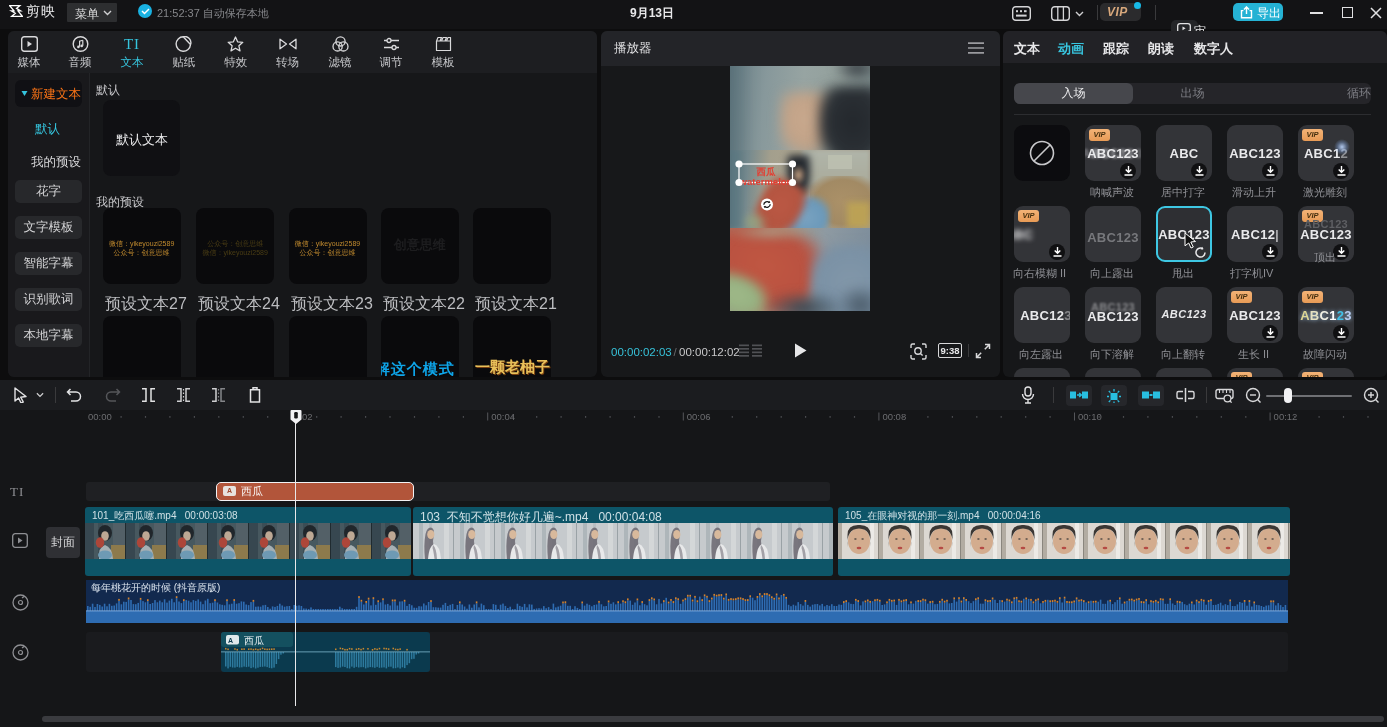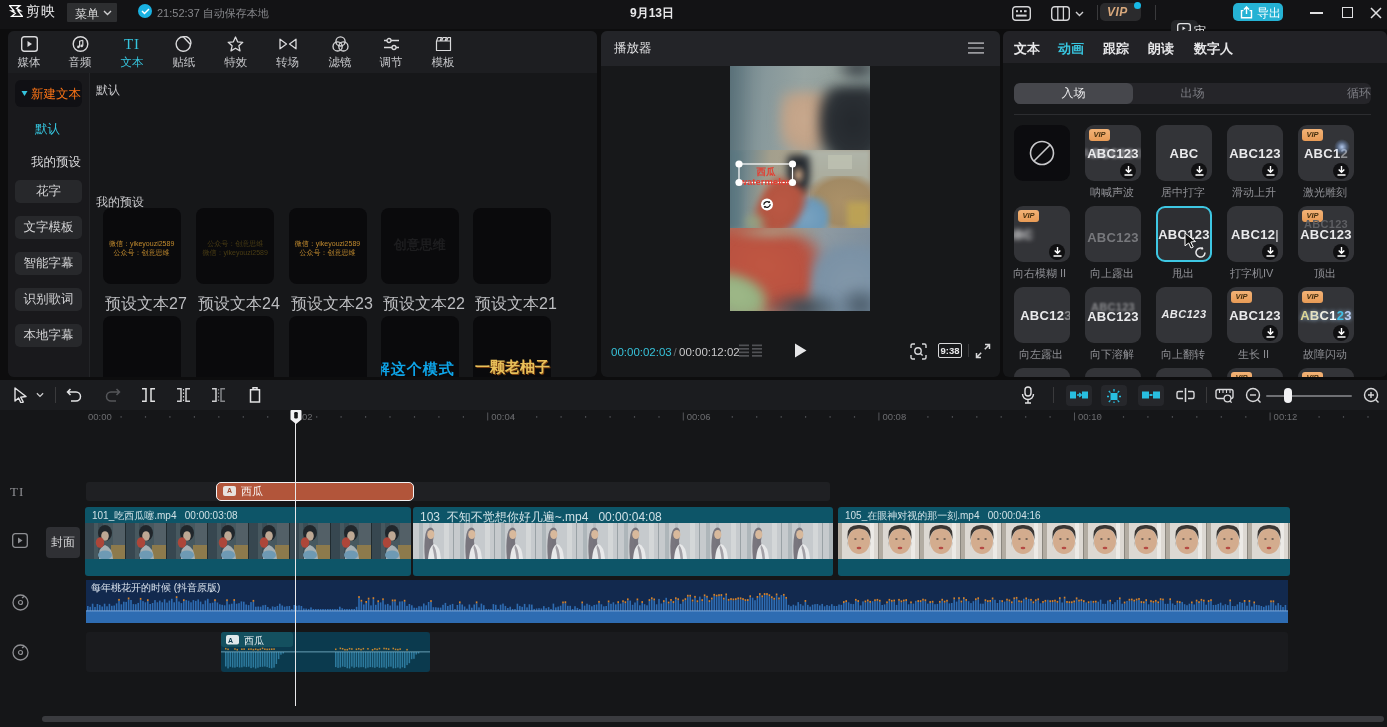--- a/index.html
+++ b/index.html
@@ -177,20 +177,23 @@
     <div class="abs side-i" style="left:23px;top:55px;color:#f97316">新建文本</div>
     <div class="abs side-i" style="left:27px;top:90px;color:#35c5de">默认</div>
     <div class="abs side-i" style="left:23px;top:123px;color:#d8d8da">我的预设</div>
     <div class="sbtn" style="top:148.5px"><span>花字</span></div>
     <div class="sbtn" style="top:184.5px"><span>文字模板</span></div>
     <div class="sbtn" style="top:220.5px"><span>智能字幕</span></div>
     <div class="sbtn" style="top:256.5px"><span>识别歌词</span></div>
     <div class="sbtn" style="top:292.5px"><span>本地字幕</span></div>
 
     <div class="abs" style="left:88px;top:51px;color:#c9c9cc;font-size:12px">默认</div>
+    <div class="abs" style="left:95px;top:69px;width:77px;height:76px;background:#101013;border-radius:8px;">
+      <span class="abs" style="left:13px;top:31px;color:#e8e8ea;font-size:13px">默认文本</span>
+    </div>
     <div class="abs" style="left:88px;top:163px;color:#c9c9cc;font-size:12px">我的预设</div>
     <div id="presets">
       <div class="ptile" style="left:94.6px;top:177.4px">
         <div class="abs" style="left:0;top:31px;width:78px;text-align:center;color:#c08a2e;font-size:7px;line-height:9px">微信：yikeyouzi2589<br>公众号：创意思维</div>
       </div>
       <div class="ptile" style="left:188.2px;top:177.4px">
         <div class="abs" style="left:0;top:31px;width:78px;text-align:center;color:#4a3d14;font-size:7px;line-height:9px">公众号：创意思维<br>微信：yikeyouzi2589</div>
       </div>
       <div class="ptile" style="left:280.5px;top:177.4px">
         <div class="abs" style="left:0;top:31px;width:78px;text-align:center;color:#c08a2e;font-size:7px;line-height:9px">微信：yikeyouzi2589<br>公众号：创意思维</div>
@@ -394,21 +397,21 @@
         <div class="dl">
             <svg width="9" height="10" viewBox="0 0 9 10">
               <path d="M4.5 0 V6 M1.7 3.4 L4.5 6.2 L7.3 3.4 M0.5 9 H8.5" stroke="#fff" stroke-width="1.4" fill="none"></path>
             </svg>
           </div>
       </div>
       <span class="albl" style="left:10px;top:235px">向右模糊 II</span>
       <span class="albl" style="left:87px;top:235px">向上露出</span>
       <span class="albl" style="left:169px;top:235px">甩出</span>
       <span class="albl" style="left:227px;top:235px">打字机IV</span>
-      <span class="albl" style="left:311px;top:235px">顶出</span>
+      <span class="albl" style="left:311px;top:219px">顶出</span>
 
       <div class="atile" style="left:11px;top:256px">
         <div class="abc" style="left:4px">ABC12<span style="opacity:0.45">3</span></div>
       </div>
       <div class="atile" style="left:82px;top:256px">
         <div class="abc" style="top:14px;opacity:0.45;filter:blur(1px);font-size:11px">ABC123</div>
         <div class="abc" style="top:22px">ABC123</div>
       </div>
       <div class="atile" style="left:153px;top:256px">
         <div class="abc" style="font-style:italic;font-size:11px;letter-spacing:0.5px">ABC123</div>

